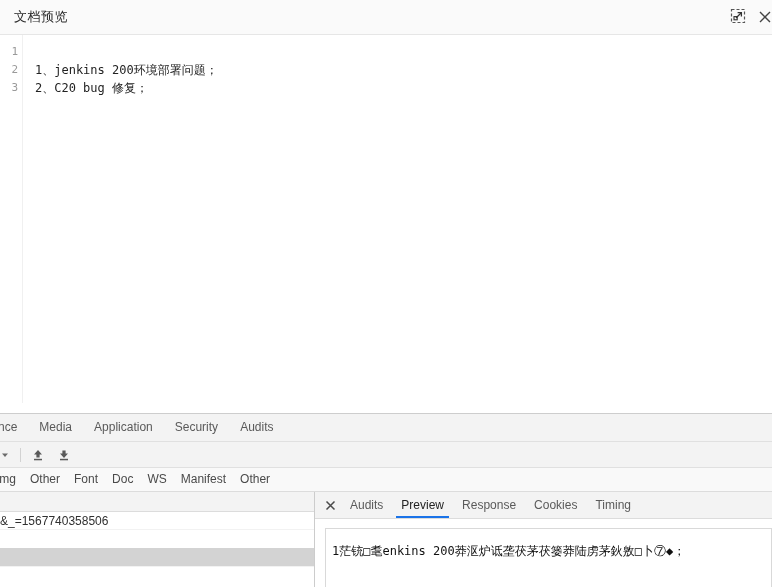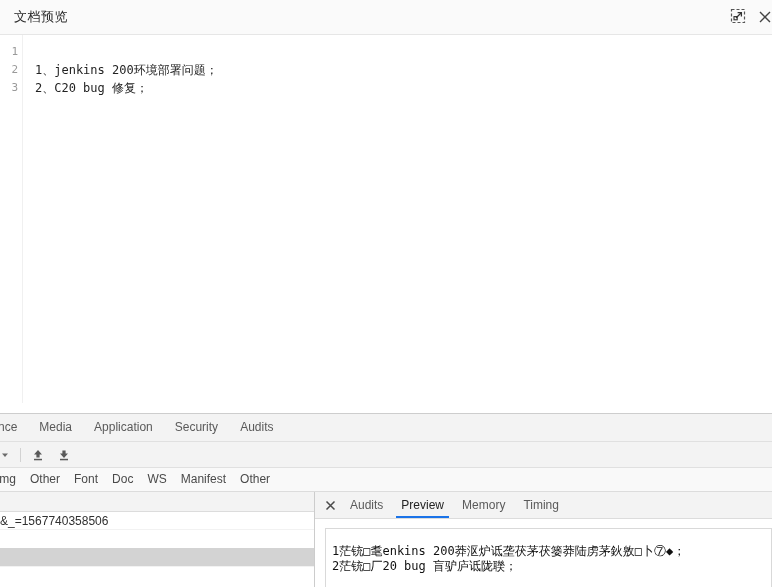--- a/index.html
+++ b/index.html
@@ -408,26 +408,26 @@
     <div id="request-detail">
 
       <div id="detail-tabbar">
         <div id="detail-close-icon">
           <svg width="11" height="11" viewBox="0 0 11 11" aria-hidden="true">
             <path d="M1.5 1.5 L9.5 9.5 M9.5 1.5 L1.5 9.5" stroke="#4a4a4a" stroke-width="1.5" fill="none"></path>
           </svg>
         </div>
         <div class="detail-tab">Audits</div>
         <div class="detail-tab active">Preview</div>
-        <div class="detail-tab">Memory</div>
+        <div class="detail-tab">Response</div>
+        <div class="detail-tab">Cookies</div>
         <div class="detail-tab">Timing</div>
       </div>
 
       <div id="preview-pane">
         <div id="preview-frame">
           <div class="mojibake-line">1茫铳□耄enkins 200莽沤炉诋垄茯茅茯篓莽陆虏茅鈥敫□卜⑦◆；</div>
-          <div class="mojibake-line">2茫铳□厂20 bug 盲驴庐诋陇聫；</div>
         </div>
       </div>
 
     </div>
   </div>
 </div>
 
 </body></html>

